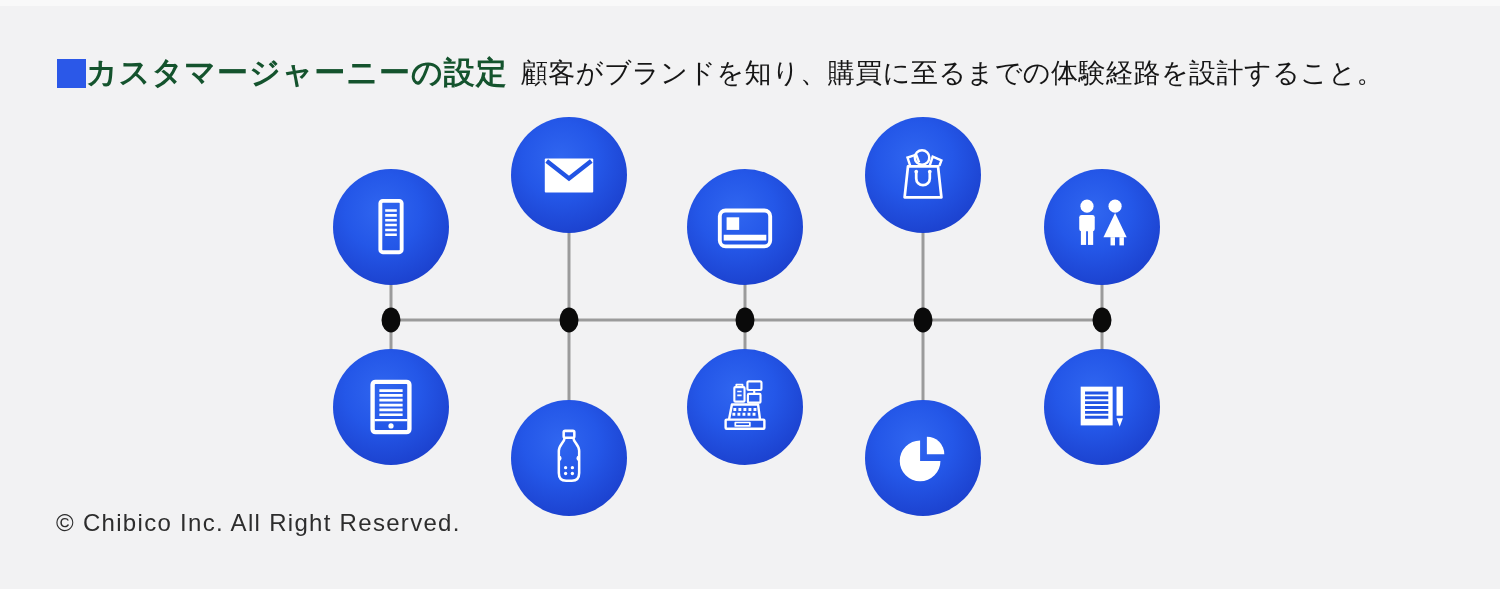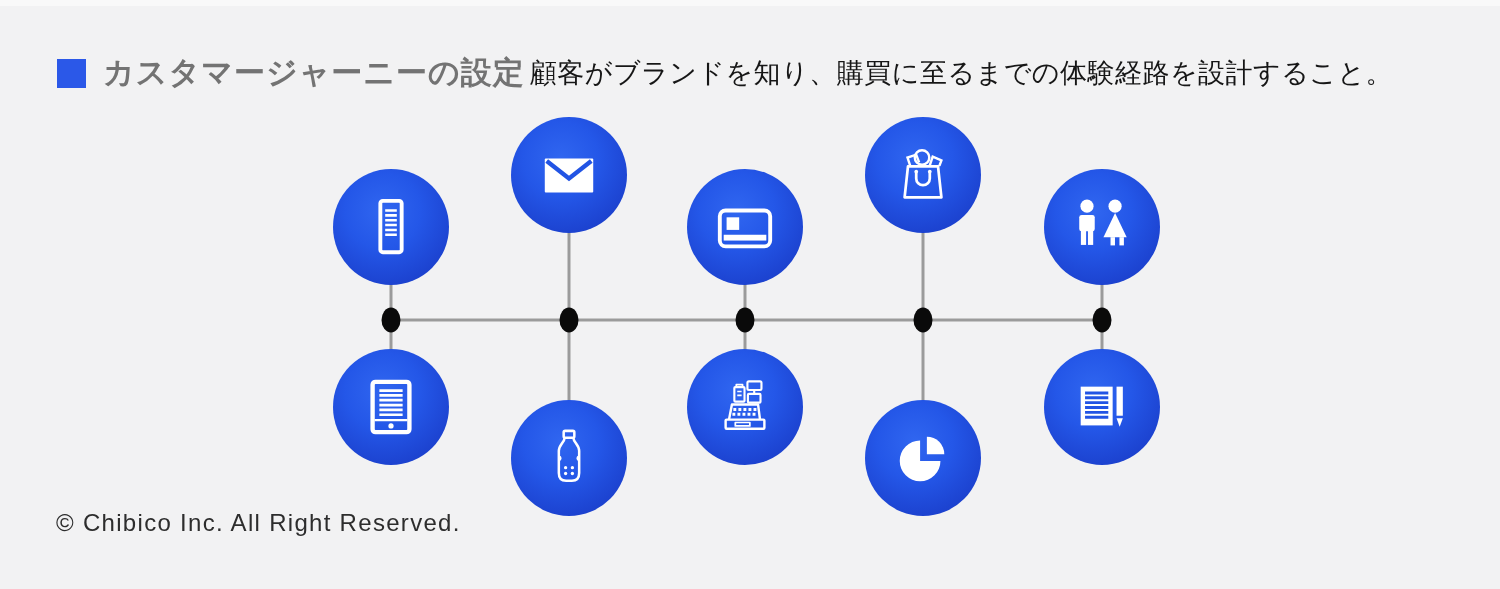--- a/index.html
+++ b/index.html
@@ -5,22 +5,22 @@
   html,body{margin:0;padding:0;}
   body{
     width:1500px;height:589px;position:relative;overflow:hidden;
     background:#f2f2f3;
     font-family:"Liberation Sans","DejaVu Sans",sans-serif;
   }
   .top-edge{position:absolute;top:0;left:0;width:100%;height:6px;background:rgba(255,255,255,.5);}
   
   .header{position:absolute;left:57px;top:50px;height:46px;display:flex;align-items:center;}
   .bullet{width:29px;height:29px;background:#2b58e8;flex:0 0 auto;}
-  .title{font-size:31px;font-weight:bold;color:#737373;letter-spacing:1px;margin-left:17px;white-space:nowrap;}
-  .subtitle{font-size:27px;font-weight:400;color:#161616;letter-spacing:.5px;margin-left:5px;white-space:nowrap;}
+  .title{font-size:31px;font-weight:bold;color:#14532d;letter-spacing:1px;white-space:nowrap;}
+  .subtitle{font-size:27px;font-weight:400;color:#161616;letter-spacing:.5px;margin-left:13px;white-space:nowrap;}
   
   #diagram{position:absolute;inset:0;}
   .vline{position:absolute;width:3px;background:#9b9b9b;transform:translateX(-50%);}
   .hline{position:absolute;height:3px;background:#9b9b9b;transform:translateY(-50%);}
   .dot{position:absolute;width:19px;height:25px;background:#0a0a0a;border-radius:50%;transform:translate(-50%,-50%);}
   .node{
     position:absolute;width:116px;height:116px;border-radius:50%;
     transform:translate(-50%,-50%);
     background:radial-gradient(circle at 43% 36%, #3066f0 0%, #2457e8 38%, #1c42cf 76%, #1737b2 100%);
     display:flex;align-items:center;justify-content:center;

